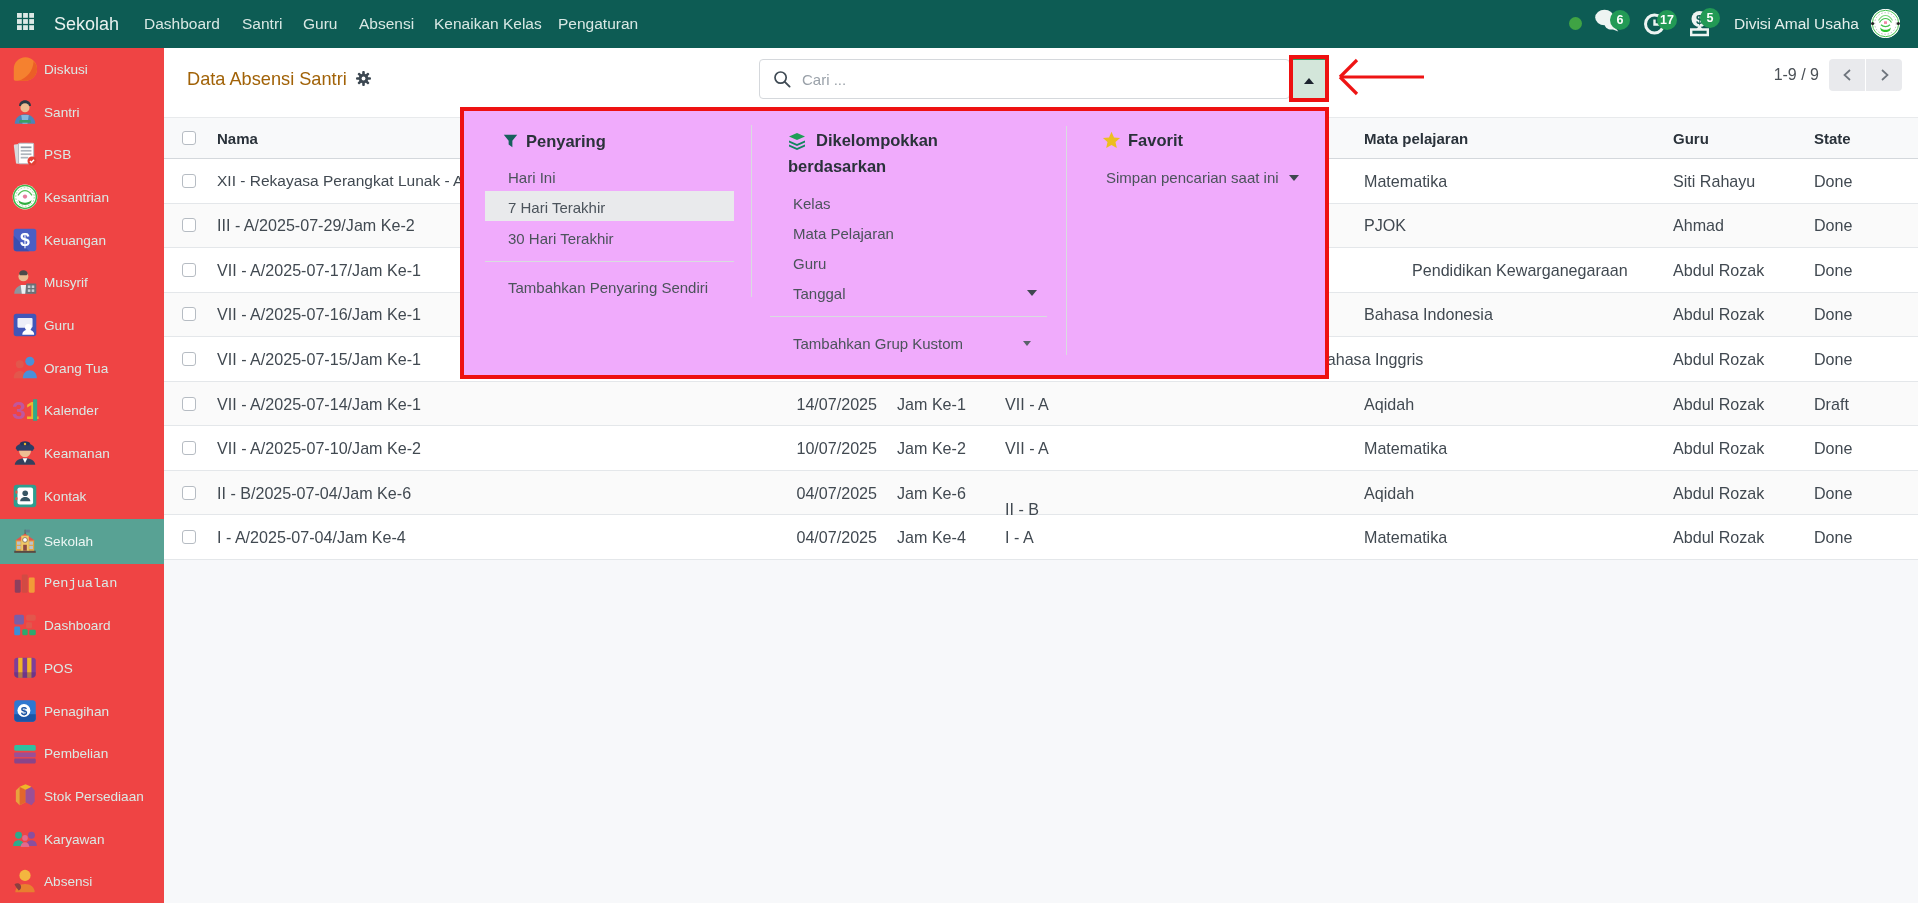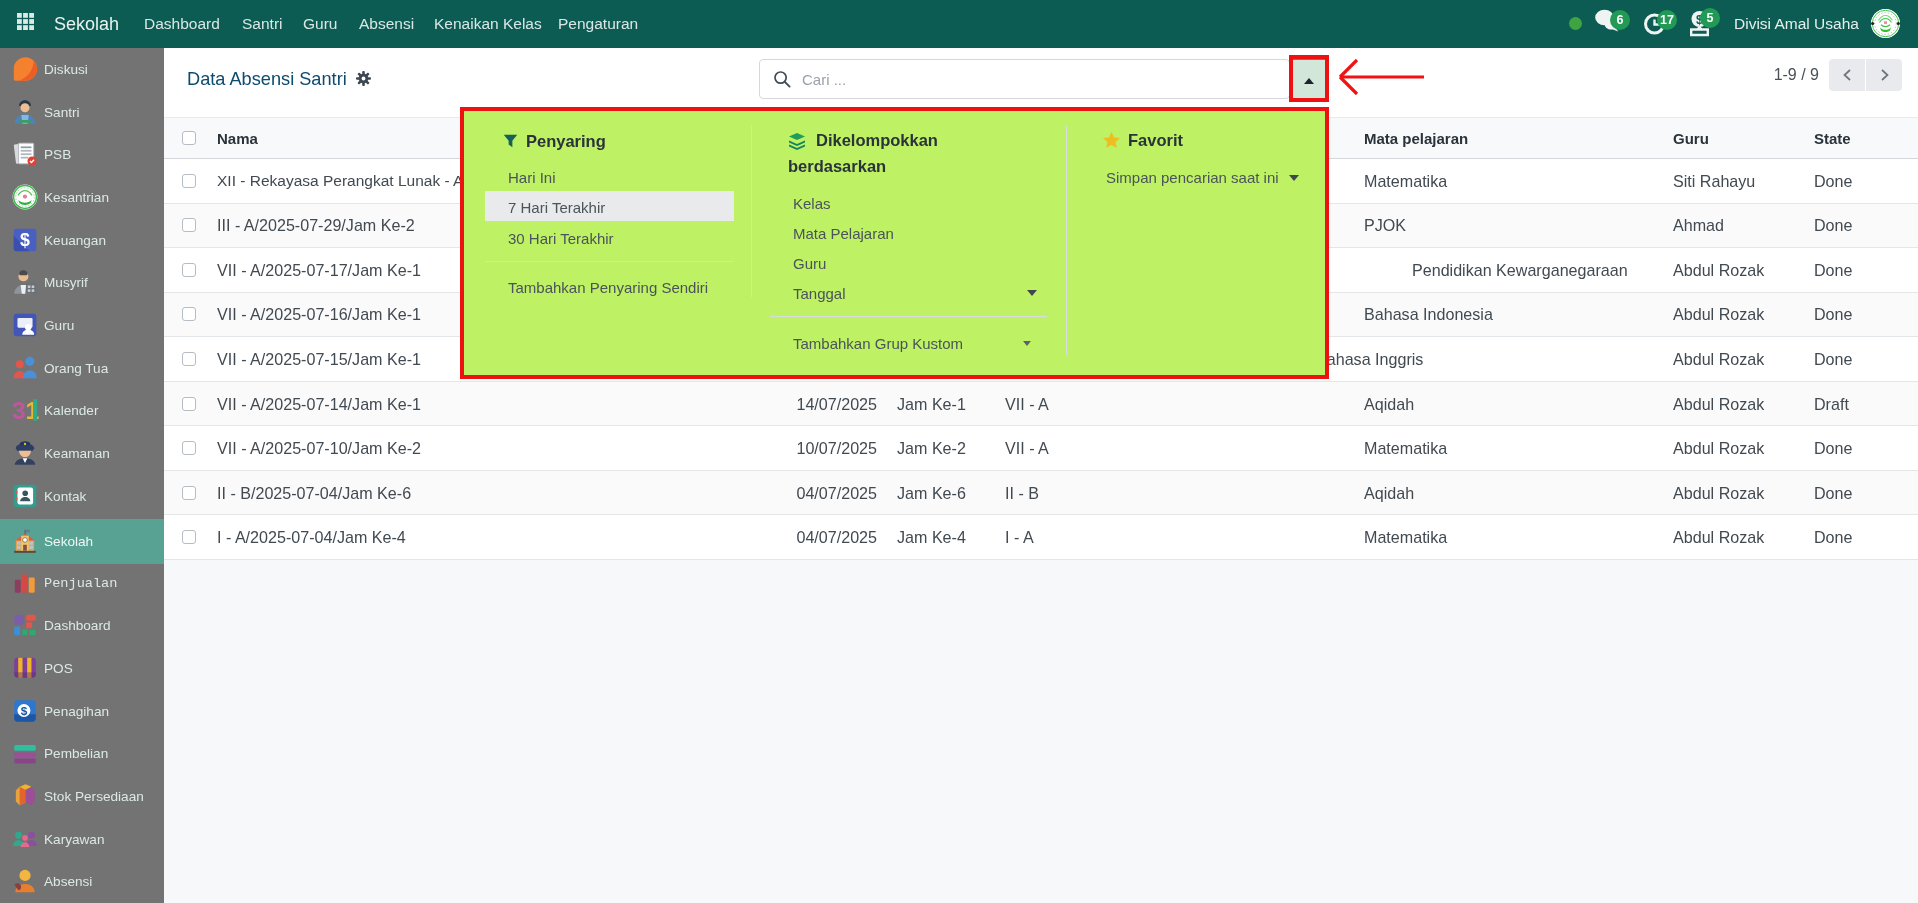--- a/index.html
+++ b/index.html
@@ -3,48 +3,48 @@
 <meta charset="utf-8">
 <style>
   html,body{margin:0;padding:0;}
   body{width:1918px;height:903px;overflow:hidden;font-family:"Liberation Sans",sans-serif;}
   #app{position:relative;width:1918px;height:903px;background:#fff;overflow:hidden;}
   .abs{position:absolute;}
   
   #topbar{position:absolute;left:0;top:0;width:1918px;height:48px;background:#0d5c54;}
   .nav-item{position:absolute;top:0;height:48px;line-height:48px;color:#d9e8e4;font-size:15.5px;white-space:nowrap;}
   
-  #sidebar{position:absolute;left:0;top:48px;width:164px;height:855px;background:#737373;}
+  #sidebar{position:absolute;left:0;top:48px;width:164px;height:855px;background:#ef4444;}
   .sbi{position:absolute;left:0;width:164px;height:43px;}
   .sbi .ico{position:absolute;left:11px;top:50%;width:28px;height:28px;margin-top:-14px;}
   .sbi .lbl{position:absolute;left:44px;top:50%;transform:translateY(-50%);font-size:13.6px;color:#dbe9e5;white-space:nowrap;}
   .sbi.active{background:#58a294;}
   
   #main{position:absolute;left:164px;top:48px;width:1754px;height:855px;background:#fff;}
   #belowtable{position:absolute;left:0px;top:512px;width:1754px;height:343px;background:#f7f8fa;}
   
-  .title{position:absolute;left:23px;top:21px;font-size:18.2px;color:#0c4a6e;white-space:nowrap;}
+  .title{position:absolute;left:23px;top:21px;font-size:18.2px;color:#a16207;white-space:nowrap;}
   
   #searchbox{position:absolute;left:595px;top:11px;width:531px;height:40px;border:1px solid #d5d8dc;border-radius:4px;background:#fff;box-sizing:border-box;}
   #searchbox .ph{position:absolute;left:42px;top:50%;transform:translateY(-50%);color:#9aa1a9;font-size:15px;}
   #togglebtn{position:absolute;left:1129px;top:11px;width:32px;height:40px;background:#d3e6da;box-sizing:border-box;border-top:1.5px solid #2ba05f;}
   #togglebtn .tri{position:absolute;left:50%;top:50%;margin-left:-5px;margin-top:-2px;width:0;height:0;border-left:5px solid transparent;border-right:5px solid transparent;border-bottom:6px solid #1c242e;}
   
   #pagertext{position:absolute;right:99px;top:11px;height:32px;line-height:32px;font-size:16px;color:#4a5056;}
   .pbtn{position:absolute;top:11px;width:36px;height:32px;background:#e9eaed;}
   
   .trow{position:absolute;left:0;width:1754px;height:44.5px;border-bottom:1px solid #e4e7ea;box-sizing:border-box;background:#fff;}
   .trow.alt{background:#fafafa;}
   .cell{position:absolute;top:50%;transform:translateY(-50%);font-size:16.1px;color:#414951;white-space:nowrap;}
   .cell.dt{width:100px;text-align:right;}
   .chk{position:absolute;left:18px;top:50%;margin-top:-7px;width:14px;height:14px;border:1px solid #b6bcc3;border-radius:3px;background:#fff;box-sizing:border-box;}
   #thead{position:absolute;left:0;top:69px;width:1754px;height:42px;background:#f8f9fa;border-top:1px solid #e8eaec;border-bottom:1px solid #d4d8dc;box-sizing:border-box;}
   #thead .cell{font-weight:bold;color:#2a323a;font-size:15px;}
   
-  #panel{position:absolute;left:464px;top:111px;width:861px;height:265px;background:#bef264;}
+  #panel{position:absolute;left:464px;top:111px;width:861px;height:265px;background:#f0abfc;}
   #panel .it{position:absolute;font-size:15px;color:#4b535b;white-space:nowrap;transform:translateY(-50%);}
   #panel .hd{position:absolute;font-size:16.5px;font-weight:bold;color:#2a323a;white-space:nowrap;transform:translateY(-50%);}
   .vdiv{position:absolute;width:1px;background:#d9dcdf;}
   .hdiv{position:absolute;height:1px;background:#d9dcdf;}
   
   .badge{position:absolute;width:20px;height:20px;border-radius:50%;background:#229a55;color:#fff;font-size:12.5px;font-weight:bold;text-align:center;line-height:20px;}
   .redbox{position:absolute;border:4px solid #ee1111;box-sizing:border-box;}
   .sbi .ico svg{width:100%;height:100%;display:block;}
 </style>
 </head>
@@ -157,21 +157,21 @@
         <span class="cell" style="left:841px;">VII - A</span>
         <span class="cell" style="left:1200px;">Matematika</span>
         <span class="cell" style="left:1509px;">Abdul Rozak</span>
         <span class="cell" style="left:1650px;">Done</span>
       </div>
     <div class="trow alt" style="top:422.85px;">
         <span class="chk"></span>
         <span class="cell" style="left:53px;">II - B/2025-07-04/Jam Ke-6</span>
         <span class="cell dt" style="left:613px;">04/07/2025</span>
         <span class="cell" style="left:733px;">Jam Ke-6</span>
-        <span class="cell" style="left:841px;">II - B</span>
+        <span class="cell" style="left:841px;margin-top:16px;">II - B</span>
         <span class="cell" style="left:1200px;">Aqidah</span>
         <span class="cell" style="left:1509px;">Abdul Rozak</span>
         <span class="cell" style="left:1650px;">Done</span>
       </div>
     <div class="trow" style="top:467.4px;">
         <span class="chk"></span>
         <span class="cell" style="left:53px;">I - A/2025-07-04/Jam Ke-4</span>
         <span class="cell dt" style="left:613px;">04/07/2025</span>
         <span class="cell" style="left:733px;">Jam Ke-4</span>
         <span class="cell" style="left:841px;">I - A</span>

